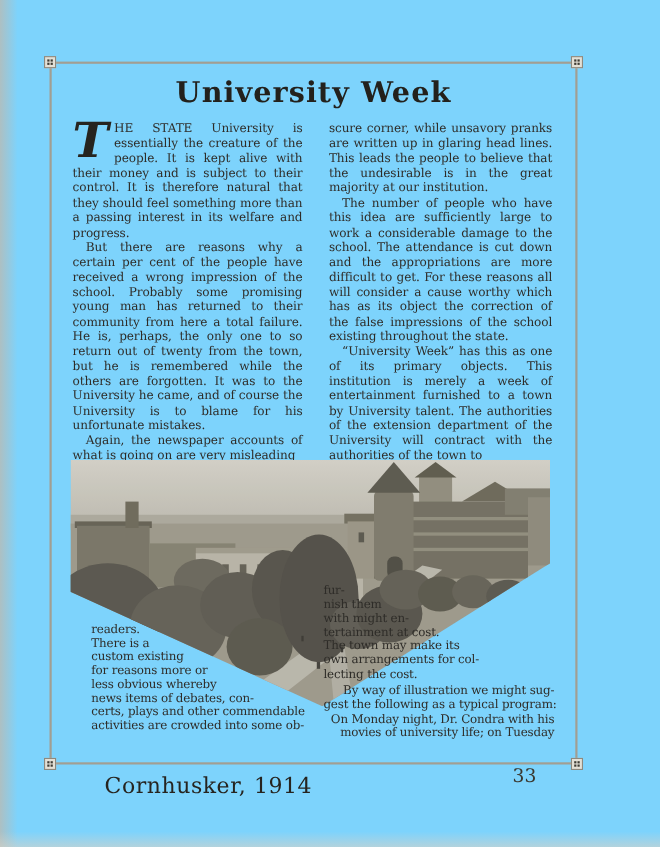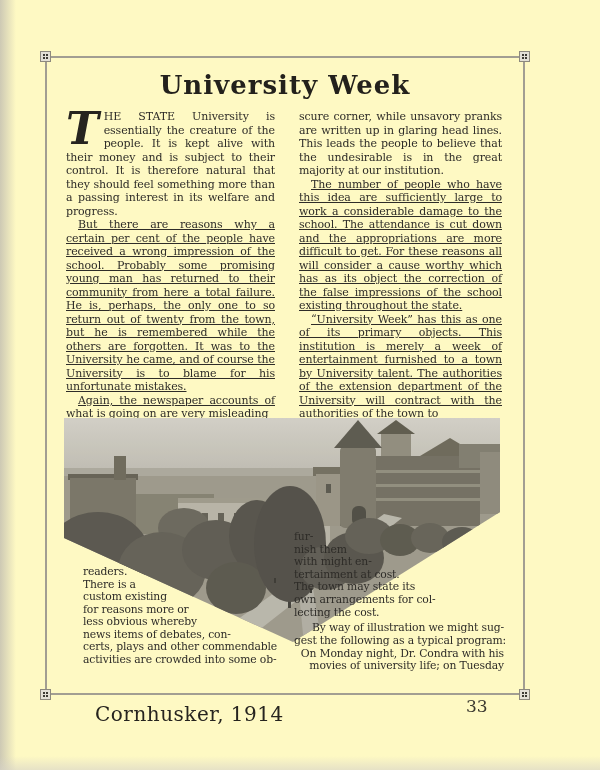--- a/index.html
+++ b/index.html
@@ -1,19 +1,19 @@
 <!DOCTYPE html>
 <html><head>
 <meta charset="utf-8">
 <title>Cornhusker 1914 — University Week</title>
 <style>
   html,body { margin:0; padding:0; }
   #paper {
     position:relative; width:600px; height:770px; overflow:hidden;
-    background:#fef9c3; color:#2e2c28;
+    background:#7dd3fc; color:#2e2c28;
     font-family:"DejaVu Serif","Liberation Serif",serif;
   }
   
   .bind-shadow { position:absolute; left:0; top:0; width:16px; height:770px;
     background:linear-gradient(to right,#bdb9af, rgba(235,232,224,0)); opacity:.75; }
   .bottom-shade { position:absolute; left:0; bottom:0; width:600px; height:14px;
     background:linear-gradient(to top,#d6d2c8, rgba(235,232,224,0)); opacity:.6; }
 
   
   .frame { position:absolute; left:45px; top:56px; width:480px; height:639px;
@@ -24,21 +24,21 @@
   .corner i { display:block; background:#3d3b34; }
   .corner.tl { left:-7px; top:-7px; } .corner.tr { right:-7px; top:-7px; }
   .corner.bl { left:-7px; bottom:-7px; } .corner.br { right:-7px; bottom:-7px; }
 
   .title { position:absolute; top:12px; left:0; right:0; text-align:center;
     font-size:26px; font-weight:bold; letter-spacing:1px; color:#23211c; }
 
   .col { position:absolute; z-index:1; }
   .col p { margin:0; text-align:justify; font-size:11px; line-height:13.5px;
     letter-spacing:-0.1px; }
-  .col p.indent { text-indent:12px;text-decoration:underline; }
+  .col p.indent { text-indent:12px; }
   .col-left  { left:66px;  top:110px; width:209px; }
   .col-right { left:299px; top:110px; width:203px; }
 
   .dropcap { float:left; font-size:44px; line-height:36px; font-weight:bold;
     font-style:italic; margin:1px 5px 0 0; color:#26241f; }
 
   .photo { position:absolute; left:64px; top:418px; width:437px; height:227px; z-index:2; }
 
   .wrap-block { position:absolute; z-index:3; font-size:10.8px; letter-spacing:-0.15px; }
   .wrap-block .line { white-space:nowrap; }
@@ -207,21 +207,21 @@
       <div class="line">news items of debates, con-</div>
       <div class="line">certs, plays and other commendable</div>
       <div class="line">activities are crowded into some ob-</div>
     </div>
 
   <div class="wrap-block wrap-right">
       <div class="line">fur-</div>
       <div class="line">nish them</div>
       <div class="line">with might en-</div>
       <div class="line">tertainment at cost.</div>
-      <div class="line">The town may state its</div>
+      <div class="line">The town may make its</div>
       <div class="line">own arrangements for col-</div>
       <div class="line">lecting the cost.</div>
     </div>
 
   <div class="wrap-block wrap-right-para">
       <div class="line">By way of illustration we might sug-</div>
       <div class="line">gest the following as a typical program:</div>
       <div class="line">On Monday night, Dr. Condra with his</div>
       <div class="line">movies of university life; on Tuesday</div>
     </div>

